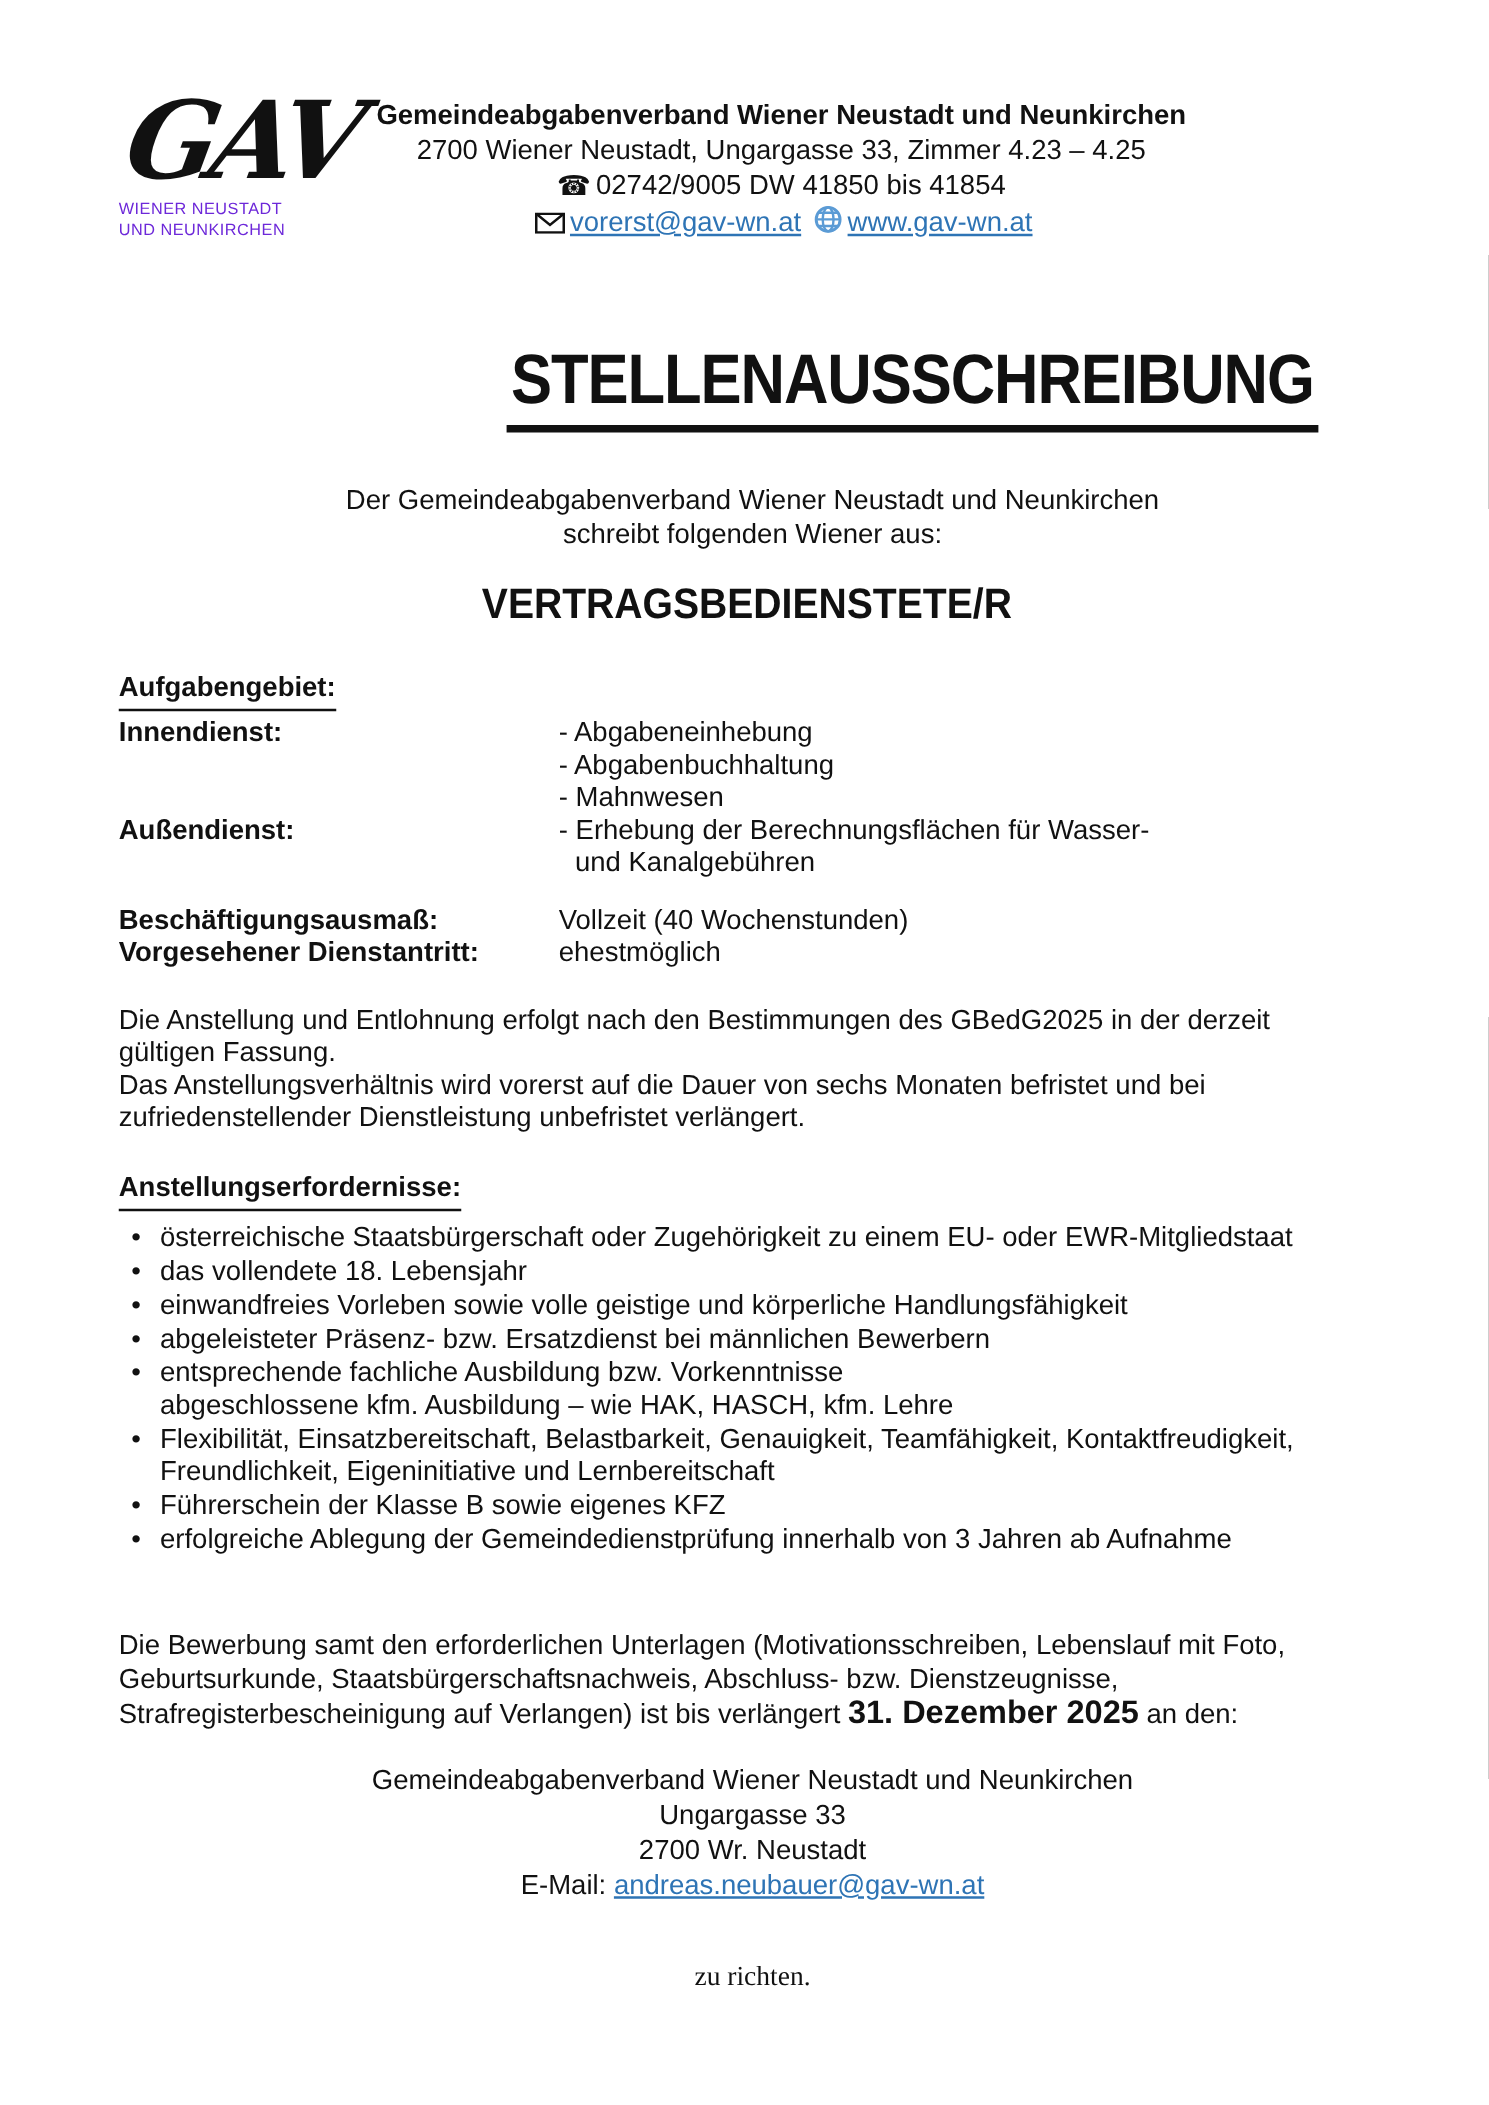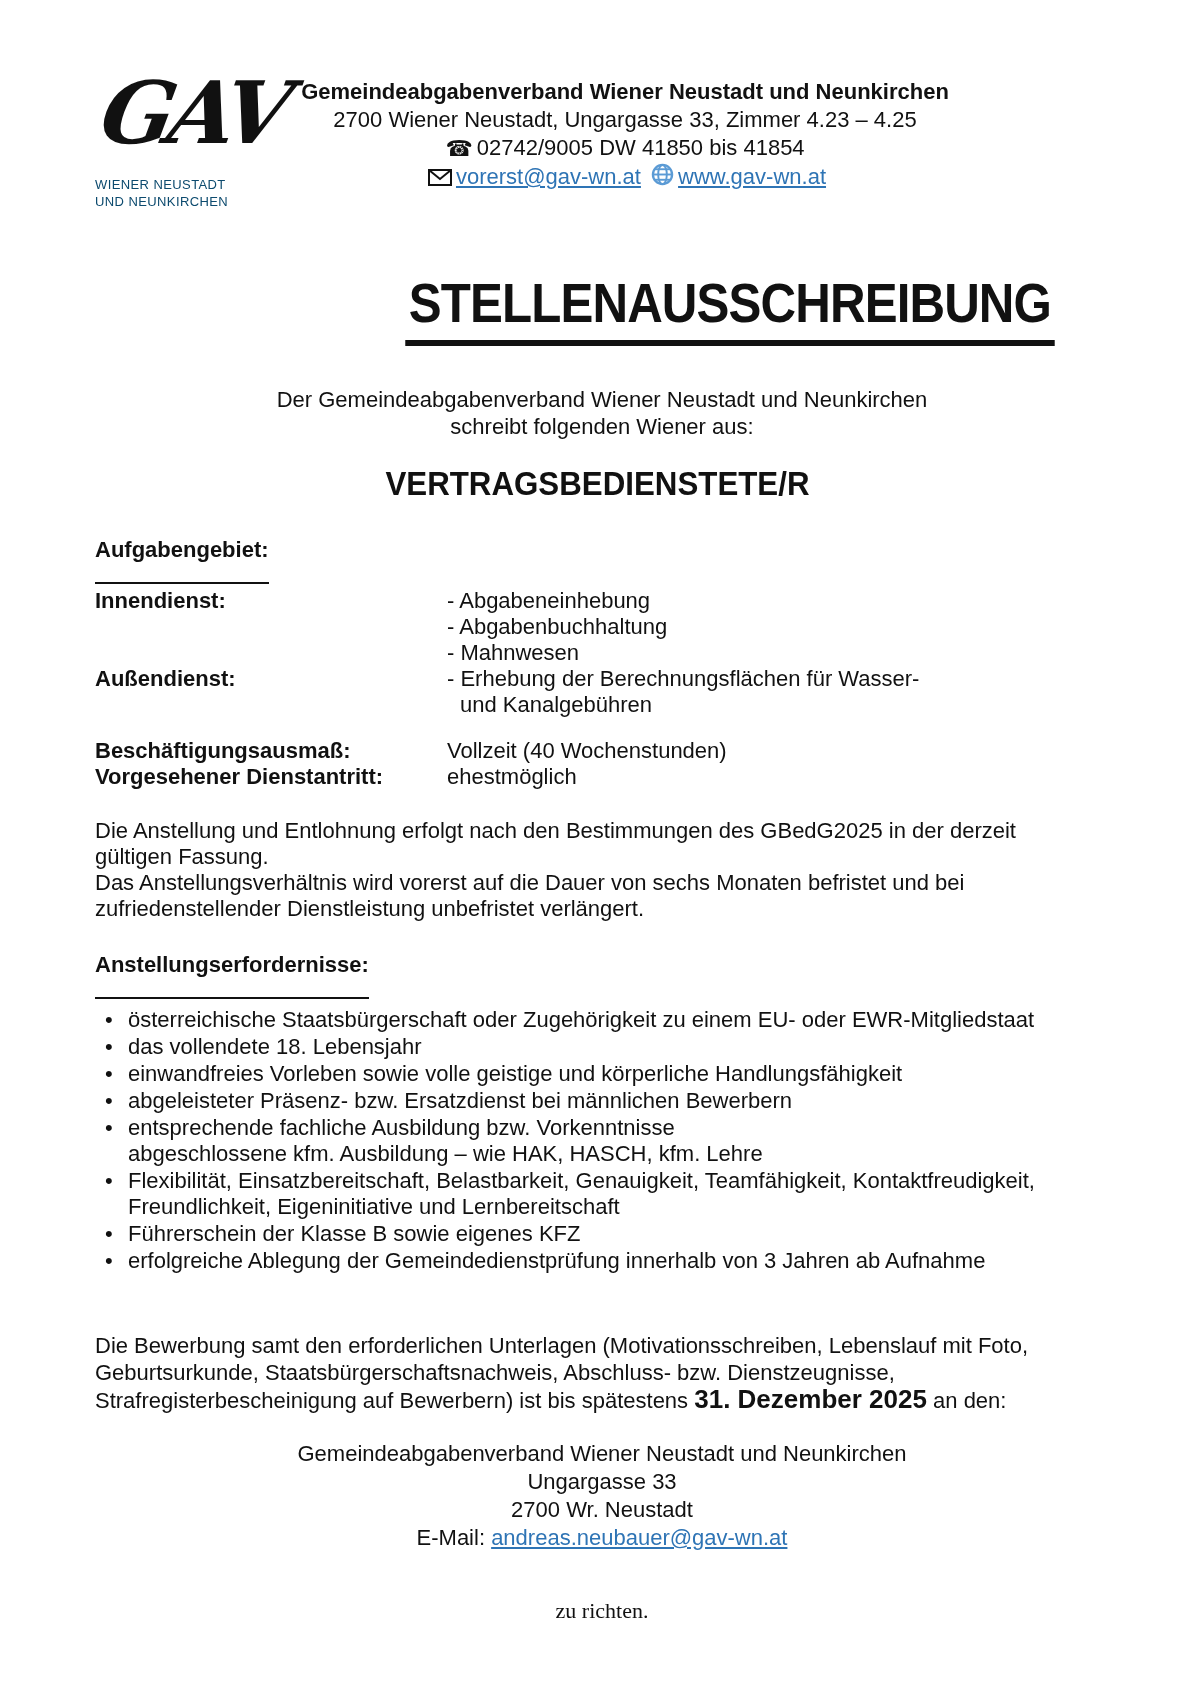--- a/index.html
+++ b/index.html
@@ -19,21 +19,21 @@
   .logo{position:absolute;left:0;top:-8px;width:180px;}
   .logo-script{
     font-family:"DejaVu Serif","Liberation Serif",serif;
     font-style:italic;font-weight:bold;
     font-size:86px;line-height:1;
     letter-spacing:-6px;
     transform:skewX(-10deg);
     transform-origin:left bottom;
     display:inline-block;
   }
-  .logo-caption{font-size:13px;line-height:17px;letter-spacing:.4px;color:#0c4a6e;margin-top:20px;}
+  .logo-caption{font-size:13px;line-height:17px;letter-spacing:.4px;color:#6d28d9;margin-top:2px;}
   .header-text{ text-align:center; transform:translateX(28px); font-size:22px; line-height:28px;}
   .org-name{font-weight:bold;}
   .hlink{color:#2E74B5;text-decoration:underline;}
   .icon-inline{display:inline-block;vertical-align:-2px;margin:0 4px;}
   .phone-glyph{font-family:"DejaVu Sans",sans-serif;font-size:22px;vertical-align:-1px;margin-right:4px;}
   
   .doc-title-wrap{text-align:right;margin-top:46px;}
   .doc-title{
     display:inline-block;
     font-weight:bold;font-size:56px;line-height:1.05;
@@ -46,21 +46,21 @@
   .intro{text-align:center;margin-top:40px;font-size:22px;line-height:27px;transform:translateX(5px);}
   .position-title-wrap{text-align:center;margin-top:24px;}
   .position-title{
     display:inline-block;font-weight:bold;font-size:34px;
     transform:scaleX(.92);transform-origin:center;white-space:nowrap;
   }
   
   .body-text{font-size:22px;line-height:26px;}
   .sec-heading{
     display:inline-block;font-weight:bold;font-size:22px;
-    border-bottom:2px solid #111;padding-bottom:19px;margin-bottom:4px;
+    border-bottom:2px solid #111;padding-bottom:4px;margin-bottom:4px;
   }
   .tasks{margin-top:34px;}
   .row{display:flex;}
   .row .label{width:352px;flex:none;font-weight:bold;}
   .row .value{flex:1;}
   .indent2{padding-left:13px;}
   .employment{margin-top:20px;}
   .terms{margin-top:28px;}
   .nowrap{white-space:nowrap;}
   .requirements{margin-top:30px;}
@@ -198,21 +198,21 @@
       <li>
           <span class="dot">•</span>
           <div class="nowrap">erfolgreiche Ablegung der Gemeindedienstprüfung innerhalb von 3 Jahren ab Aufnahme</div>
         </li>
     </ul>
   </div>
 
   <div class="notices body-text">
     <div class="bline nowrap">Die Bewerbung samt den erforderlichen Unterlagen (Motivationsschreiben, Lebenslauf mit Foto,</div>
     <div class="bline nowrap">Geburtsurkunde, Staatsbürgerschaftsnachweis, Abschluss- bzw. Dienstzeugnisse,</div>
-    <div class="bline nowrap"><span>Strafregisterbescheinigung auf Bewerbern) ist bis spätestens </span><span class="deadline">31. Dezember 2025</span><span> an den:</span></div>
+    <div class="bline nowrap"><span>Strafregisterbescheinigung auf Verlangen) ist bis verlängert </span><span class="deadline">31. Dezember 2025</span><span> an den:</span></div>
   </div>
 
   <div class="recipient">
     <div>Gemeindeabgabenverband Wiener Neustadt und Neunkirchen</div>
     <div>Ungargasse 33</div>
     <div>2700 Wr. Neustadt</div>
     <div><span>E-Mail: </span><a class="hlink" href="#">andreas.neubauer@gav-wn.at</a></div>
   </div>
 
   <div class="closing">zu richten.</div>

